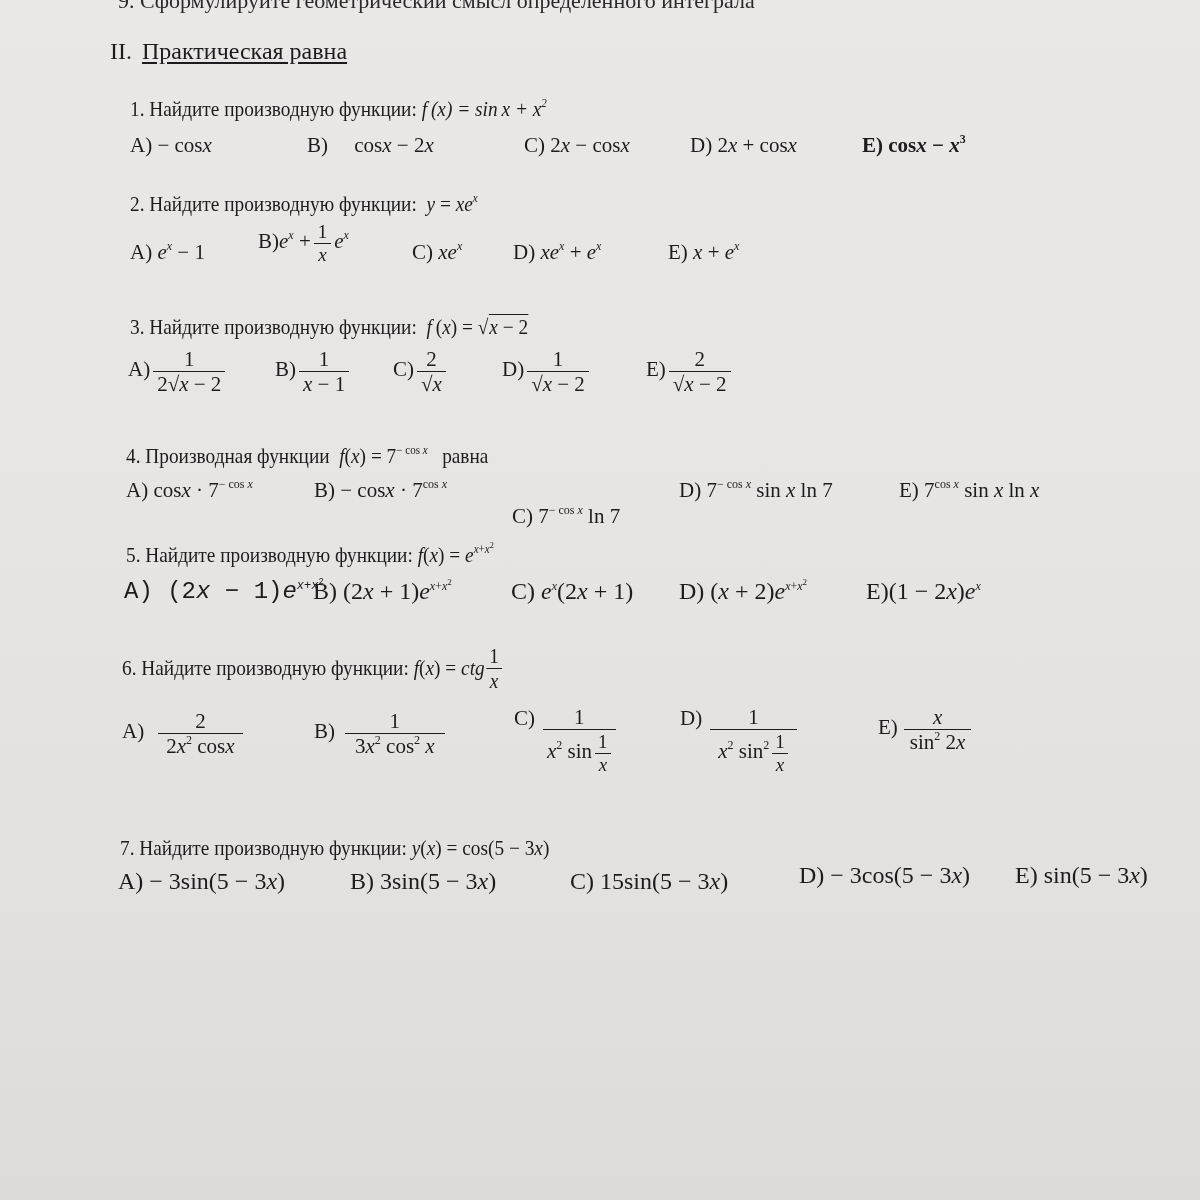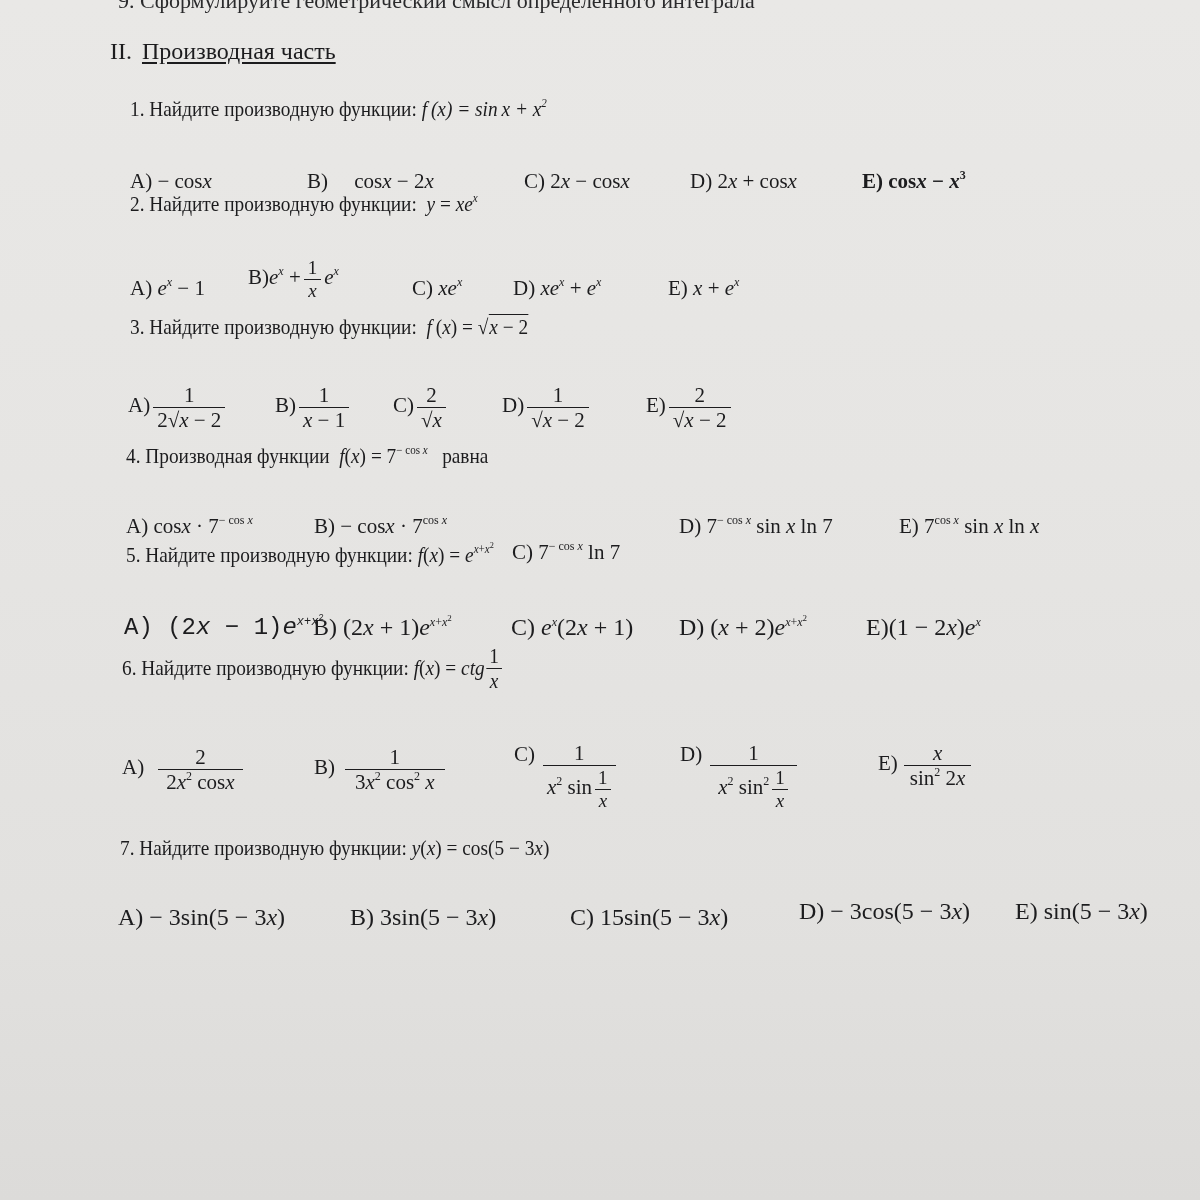--- a/index.html
+++ b/index.html
@@ -16,32 +16,32 @@
   .section { top:38px; left:110px; font-size:24px; }
   .section .title { text-decoration: underline; text-underline-offset:3px; margin-left:10px; }
   .q { font-size:21px; transform: scaleX(0.92); transform-origin:left center; }
   i, .it { font-style:italic; }
   sup { font-size:12px; vertical-align: 9px; line-height:0; }
   .frac { display:inline-flex; flex-direction:column; align-items:center; vertical-align:middle; line-height:1.05; margin:0 3px; }
   .frac .num { padding:0 4px 1px; }
   .frac .den { border-top:1.5px solid #1c1c1e; padding:1px 4px 0; }
   .sqrt { display:inline-block; }
   .sqrt .rad { border-top:1.5px solid #1c1c1e; padding-left:1px; }
-  .opt { position:absolute; white-space:nowrap; font-size:21px;margin-top:36px; }
+  .opt { position:absolute; white-space:nowrap; font-size:21px; }
   .big { font-size:24px; }
 </style>
 </head>
 <body>
 
 <div class="page">
 
   <div class="abs cut-line">9.        Сформулируйте геометрический смысл определенного интеграла</div>
 
   <div class="abs section">
-    <span>II.</span><span class="title">Производная часть</span>
+    <span>II.</span><span class="title">Практическая равна</span>
   </div>
 
   <div class="abs q" style="top:97px;left:130px;">
     <span>1.</span>
     <span>Найдите производную функции:</span>
     <span class="it"><i>f</i> (<i>x</i>) = sin <i>x</i> + <i>x</i><sup>2</sup></span>
   </div>
   <div>
     <div class="opt" style="top:133px;left:130px;"><span>A)</span> − cos<i>x</i></div>
     <div class="opt" style="top:133px;left:307px;"><span>B)</span>&nbsp;&nbsp;&nbsp;&nbsp; cos<i>x</i> − 2<i>x</i></div>
@@ -50,21 +50,21 @@
     <div class="opt" style="top:133px;left:862px;font-weight:bold;"><span>E)</span> cos<i>x</i> − <i>x</i><sup>3</sup></div>
   </div>
 
   <div class="abs q" style="top:192px;left:130px;">
     <span>2.</span>
     <span>Найдите производную функции:</span>
     &nbsp;<span><i>y</i> = <i>xe</i><sup><i>x</i></sup></span>
   </div>
   <div>
     <div class="opt" style="top:240px;left:130px;"><span>A)</span> <i>e</i><sup><i>x</i></sup> − 1</div>
-    <div class="opt" style="top:222px;left:248px;"><span>B)</span><i>e</i><sup><i>x</i></sup> +<span class="frac" style="font-size:19px;">
+    <div class="opt" style="top:222px;left:258px;"><span>B)</span><i>e</i><sup><i>x</i></sup> +<span class="frac" style="font-size:19px;">
           <span class="num">1</span>
           <span class="den"><i>x</i></span>
         </span><i>e</i><sup><i>x</i></sup></div>
     <div class="opt" style="top:240px;left:412px;"><span>C)</span> <i>xe</i><sup><i>x</i></sup></div>
     <div class="opt" style="top:240px;left:513px;"><span>D)</span> <i>xe</i><sup><i>x</i></sup> + <i>e</i><sup><i>x</i></sup></div>
     <div class="opt" style="top:240px;left:668px;"><span>E)</span> <i>x</i> + <i>e</i><sup><i>x</i></sup></div>
   </div>
 
   <div class="abs q" style="top:315px;left:130px;">
     <span>3.</span>

